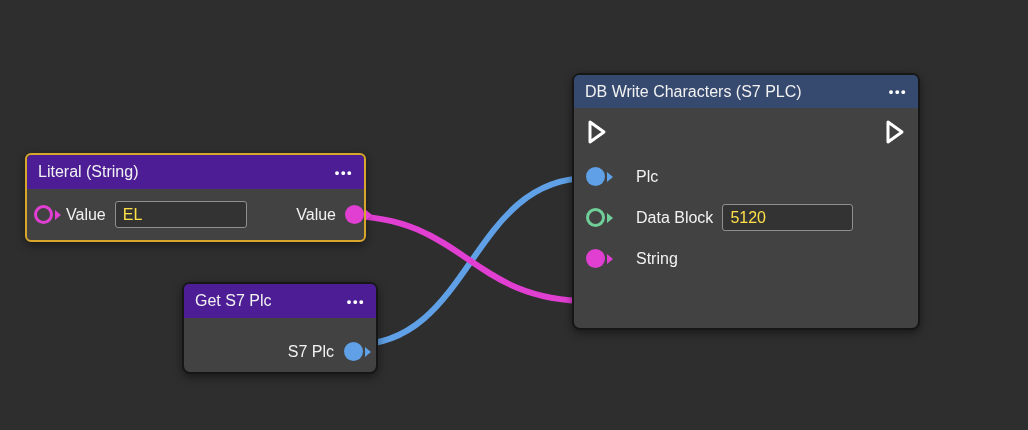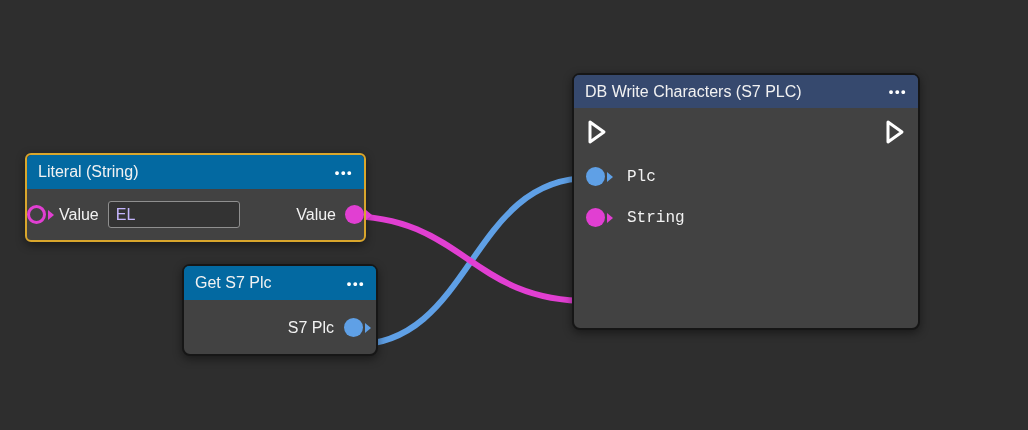--- a/index.html
+++ b/index.html
@@ -16,21 +16,21 @@
     position:absolute;z-index:1;box-sizing:border-box;
     background:#424242;border:2px solid #161616;border-radius:8px;
     box-shadow:0 3px 10px rgba(0,0,0,.45);
     display:flex;flex-direction:column;
   }
   .node.selected{border-color:#d9a62c;border-radius:6px;}
   .node-header{
     display:flex;align-items:center;justify-content:space-between;
     padding:0 11px;border-radius:5px 5px 0 0;flex:none;
   }
-  .node-header.green{background:#0369a1;height:34px;}
+  .node-header.green{background:#4c1d95;height:34px;}
   .node-header.navy{background:#36496e;height:33px;}
   .node-title{white-space:nowrap;}
   .menu-dots{
     font-weight:bold;font-size:13px;letter-spacing:1.5px;color:#fff;
     cursor:pointer;line-height:1;
   }
 
   
   .port{position:relative;width:19px;height:19px;flex:none;}
   .port .circle{
@@ -45,44 +45,44 @@
   .port.magenta.filled .circle{background:#e13fd2;}
   .port.magenta.hollow .circle{border:3.5px solid #e13fd2;}
   .port.magenta .barb{border-left-color:#e13fd2;}
   .port.blue.filled .circle{background:#5fa0e6;}
   .port.blue .barb{border-left-color:#5fa0e6;}
   .port.green.hollow .circle{border:3.5px solid #70cf99;}
   .port.green .barb{border-left-color:#70cf99;}
 
   .txt-input{
     box-sizing:border-box;height:27px;background:#333333;
-    border:1px solid #8f8f8f;border-radius:3px;color:#c4b5fd;
+    border:1px solid #8f8f8f;border-radius:3px;color:#fde047;
     font-family:"Liberation Sans", sans-serif;font-size:16px;
     padding:1px 7px;outline:none;
   }
 
   
   .node-literal{left:25px;top:153px;width:341px;height:89px;}
-  .node-literal .body{flex:1;display:flex;align-items:center;padding:0 0;}
+  .node-literal .body{flex:1;display:flex;align-items:center;padding:0 0;margin-left:7px;}
   .node-literal .lbl-value{margin-left:13px;}
   .node-literal .txt-input{width:132px;margin-left:9px;}
   .node-literal .lbl-return{margin-left:auto;margin-right:9px;}
 
   
-  .node-getplc{left:182px;top:264px;width:196px;height:92px;}
-  .node-getplc .body{flex:1;display:flex;align-items:center;justify-content:flex-end;padding:18px 13px;}
+  .node-getplc{left:182px;top:282px;width:196px;height:92px;}
+  .node-getplc .body{flex:1;display:flex;align-items:center;justify-content:flex-end;padding:18px 13px;margin-top:6px;}
   .node-getplc .out-label{margin-right:10px;}
 
   
   .node-dbwrite{left:572px;top:73px;width:348px;height:257px;}
   .node-dbwrite .body{flex:1;display:flex;flex-direction:column;padding:0 0 8px 0;}
   .node-dbwrite .flow-row{height:48px;display:flex;align-items:center;justify-content:space-between;padding:0 12px;}
   .node-dbwrite .flow-port{width:22px;height:26px;cursor:pointer;}
   .node-dbwrite .prow{height:41px;display:flex;align-items:center;padding-left:12px;}
-  .node-dbwrite .prow .plabel{margin-left:22px;white-space:nowrap;font-family:Liberation Mono, monospace;}
+  .node-dbwrite .prow .plabel{margin-left:31px;white-space:nowrap;}
   .node-dbwrite .prow .txt-input{margin-left:9px;}
   .node-dbwrite .in-datablock{width:131px;}
   .node-dbwrite .in-startaddr{width:133px;}
 </style>
 </head>
 <body>
 
 <div class="canvas">
 
   <svg class="wire-layer" width="1028" height="430">
@@ -141,20 +141,28 @@
       </div>
 
       <div class="prow">
         <span class="port blue filled">
           <span class="circle"></span>
           <span class="barb"></span>
         </span>
         <span class="plabel">Plc</span>
       </div>
 
+      <div class="prow">
+        <span class="port green hollow">
+          <span class="circle"></span>
+          <span class="barb"></span>
+        </span>
+        <span class="plabel">Data Block</span>
+        <input class="txt-input in-datablock" type="text" value="5120" style="">
+      </div>
 
 
       <div class="prow">
         <span class="port magenta filled">
           <span class="circle"></span>
           <span class="barb"></span>
         </span>
         <span class="plabel">String</span>
       </div>
 

